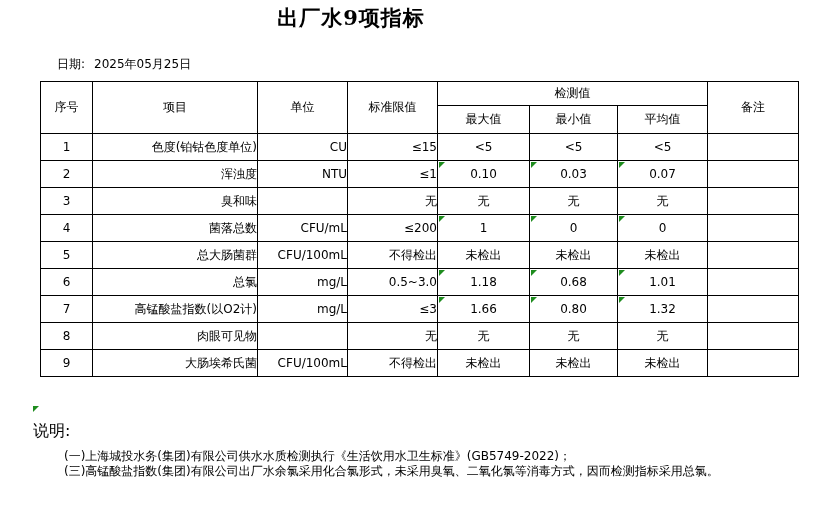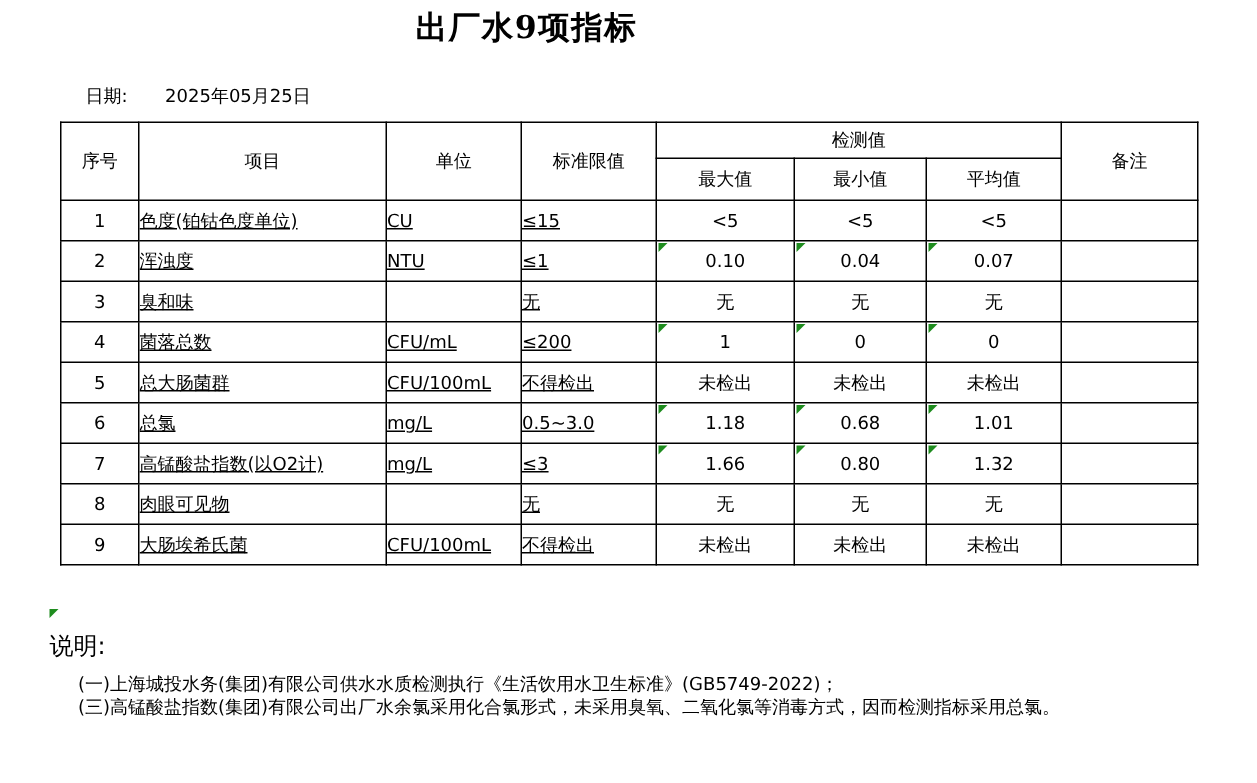--- a/index.html
+++ b/index.html
@@ -11,51 +11,51 @@
   .page { position: absolute; inset: 0; }
 
   .title {
     position: absolute; top: 4px; left: 0; width: 702px;
     text-align: center; font-size: 21px; font-weight: bold;
     font-family: "DejaVu Serif", serif; letter-spacing: 1px;
   }
 
   .date-line {
     position: absolute; left: 57px; top: 56px;
-    font-size: 12px; display: flex; gap: 25px; white-space: nowrap;
+    font-size: 12px; display: flex; gap: 9px; white-space: nowrap;
   }
 
   table.report {
     position: absolute; left: 40px; top: 81px;
     border-collapse: collapse; table-layout: fixed; width: 758px;
     font-size: 12px;
   }
   table.report th, table.report td {
     border: 1px solid var(--border); padding: 0; overflow: hidden;
     white-space: nowrap; vertical-align: middle;
   }
   table.report th { font-weight: normal; text-align: center; }
   tr.hrow1 { height: 24px; }
   tr.hrow2 { height: 28px; }
   tr.drow  { height: 27px; }
   td.c-no   { text-align: center; }
-  td.c-item, td.c-unit, td.c-limit { text-align: left; padding-left: 3px; text-decoration: underline; }
+  td.c-item, td.c-unit, td.c-limit { text-align: right; padding-left: 3px; }
   td.c-val  { text-align: center; position: relative; }
   td.c-remark { }
   .flag {
     position: absolute; top: 1px; left: 1px; width: 0; height: 0;
     border-top: 6px solid var(--flag-green); border-right: 6px solid transparent;
   }
   .stray-flag {
     position: absolute; left: 33px; top: 406px; width: 0; height: 0;
     border-top: 6px solid var(--flag-green); border-right: 6px solid transparent;
   }
   .notes-label { position: absolute; left: 33px; top: 421px; font-size: 16px; }
   .notes { position: absolute; left: 52px; top: 449px; font-size: 12px; line-height: 15px; }
-  .notes div { white-space: nowrap; }
+  .notes div { white-space: nowrap; margin-left: 12px; }
 </style>
 </head>
 <body>
 
 <div class="page">
 
   <div class="title">出厂水9项指标</div>
 
   <div class="date-line">
     <span>日期:</span>
@@ -98,21 +98,21 @@
         <td class="c-val">&lt;5</td>
         <td class="c-val">&lt;5</td>
         <td class="c-remark"></td>
       </tr>
       <tr class="drow">
         <td class="c-no">2</td>
         <td class="c-item">浑浊度</td>
         <td class="c-unit">NTU</td>
         <td class="c-limit">≤1</td>
         <td class="c-val"><span class="flag"></span><span>0.10</span></td>
-        <td class="c-val"><span class="flag"></span><span>0.04</span></td>
+        <td class="c-val"><span class="flag"></span><span>0.03</span></td>
         <td class="c-val"><span class="flag"></span><span>0.07</span></td>
         <td class="c-remark"></td>
       </tr>
       <tr class="drow">
         <td class="c-no">3</td>
         <td class="c-item">臭和味</td>
         <td class="c-unit"></td>
         <td class="c-limit">无</td>
         <td class="c-val">无</td>
         <td class="c-val">无</td>

